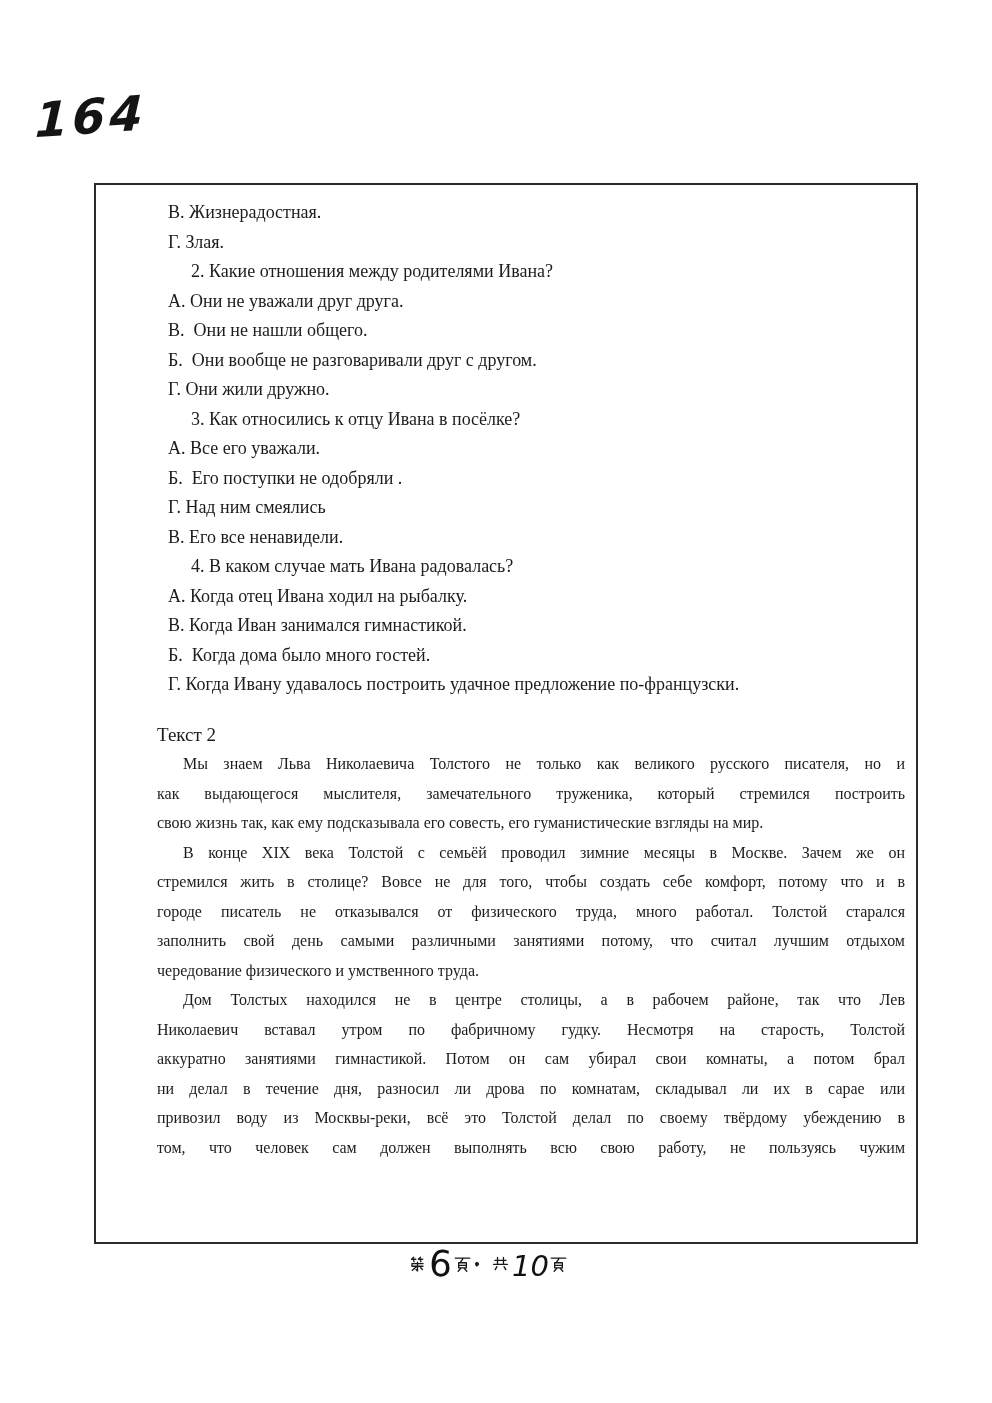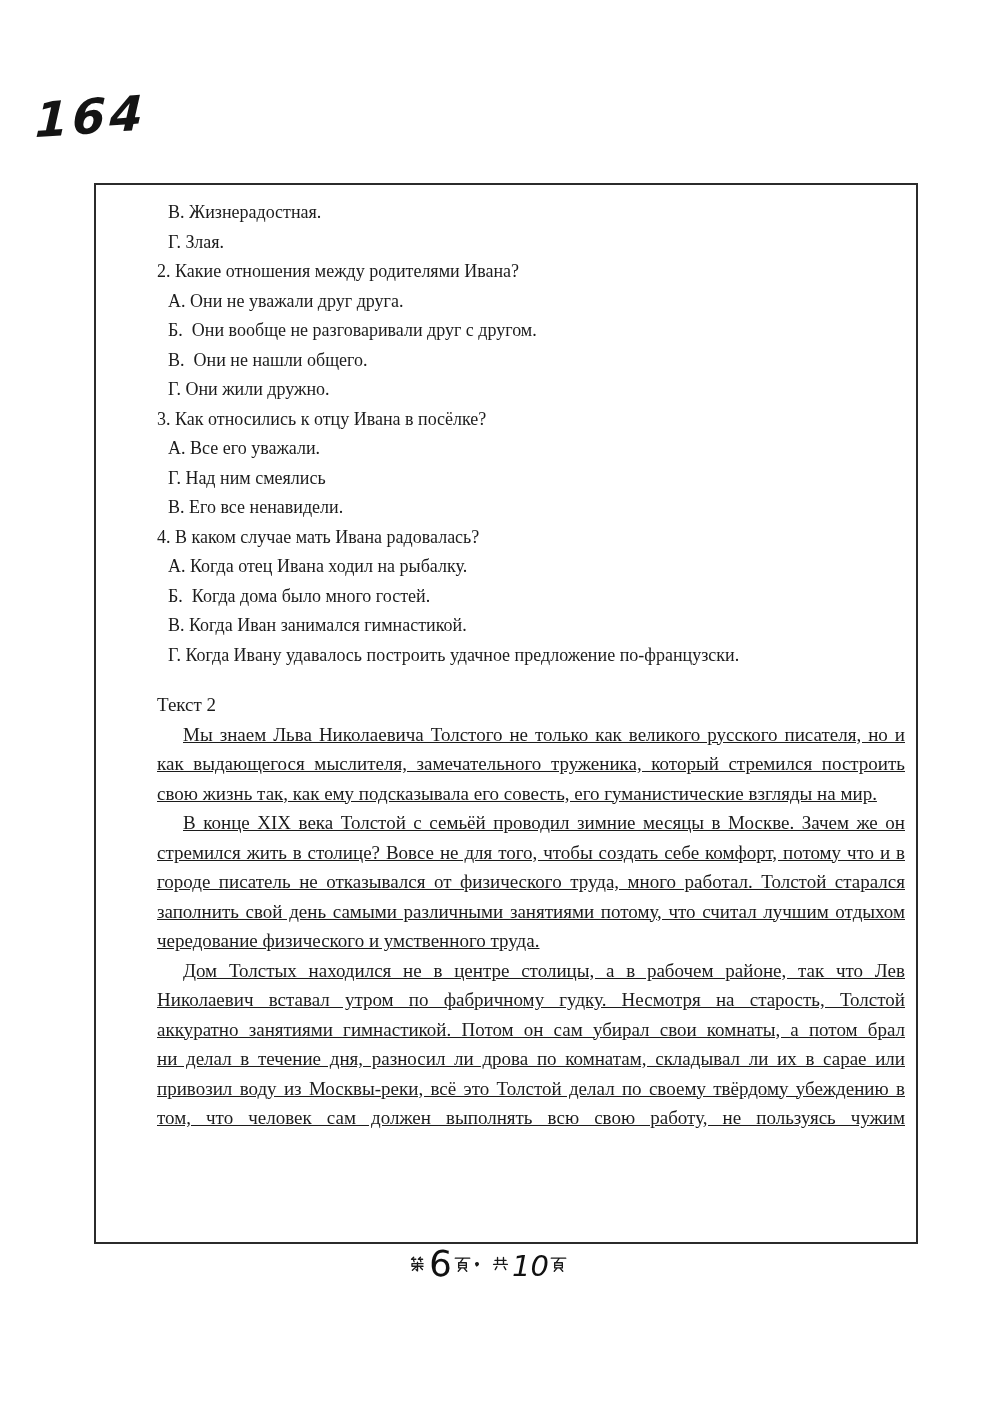--- a/index.html
+++ b/index.html
@@ -26,34 +26,33 @@
     width:824px;height:1061px;
     box-sizing:border-box;
     border:2px solid #2b2b2b;
     margin-top:20px;
   }
   .quiz{padding-top:13px;}
   .qline{
     height:29.5px;line-height:29.5px;
     font-size:18px;white-space:pre;
   }
-  .qline.question{padding-left:61px;}
+  .qline.question{padding-left:95px;}
   .qline.option{padding-left:72px;}
   .reading-heading{
     margin:20px 0 0 61px;
     height:29.5px;line-height:29.5px;
     font-size:19px;font-weight:normal;
   }
   .reading{margin-left:61px;width:748px;}
   .pline{
     height:29.5px;line-height:29.5px;
-    font-size:19px;
+    font-size:16px;
     text-align:justify;text-align-last:justify;
     overflow:hidden;
-    text-decoration:underline;
   }
   .pline.first{text-indent:26px;}
   .pline.final{text-align-last:left;}
   
   .footer{
     position:absolute;left:0;top:1238px;width:100%;
     display:flex;justify-content:center;align-items:flex-end;
     height:42px;
     transform:translateX(-8px);
   }
@@ -80,31 +79,32 @@
 <div class="page">
 
   <div class="corner-number">164</div>
 
   <div class="content-box">
     <div class="quiz" id="quiz">
         <div class="qline option">В. Жизнерадостная.</div>
         <div class="qline option">Г. Злая.</div>
         <div class="qline question">2. Какие отношения между родителями Ивана?</div>
         <div class="qline option">А. Они не уважали друг друга.</div>
+        <div class="qline option">В.  Они не нашли общего.</div>
         <div class="qline option">Б.  Они вообще не разговаривали друг с другом.</div>
-        <div class="qline option">В.  Они не нашли общего.</div>
         <div class="qline option">Г. Они жили дружно.</div>
         <div class="qline question">3. Как относились к отцу Ивана в посёлке?</div>
         <div class="qline option">А. Все его уважали.</div>
+        <div class="qline option">Б.  Его поступки не одобряли .</div>
         <div class="qline option">Г. Над ним смеялись</div>
         <div class="qline option">В. Его все ненавидели.</div>
         <div class="qline question">4. В каком случае мать Ивана радовалась?</div>
         <div class="qline option">А. Когда отец Ивана ходил на рыбалку.</div>
+        <div class="qline option">В. Когда Иван занимался гимнастикой.</div>
         <div class="qline option">Б.  Когда дома было много гостей.</div>
-        <div class="qline option">В. Когда Иван занимался гимнастикой.</div>
         <div class="qline option">Г. Когда Ивану удавалось построить удачное предложение по-французски.</div>
       </div>
 
     <div class="reading-heading">Текст 2</div>
 
     <div class="reading" id="reading">
         <div class="pline first">Мы знаем Льва Николаевича Толстого не только как великого русского писателя, но и</div>
         <div class="pline">как выдающегося мыслителя, замечательного труженика, который стремился построить</div>
         <div class="pline final">свою жизнь так, как ему подсказывала его совесть, его гуманистические взгляды на мир.</div>
         <div class="pline first">В конце XIX века Толстой с семьёй проводил зимние месяцы в Москве. Зачем же он</div>

